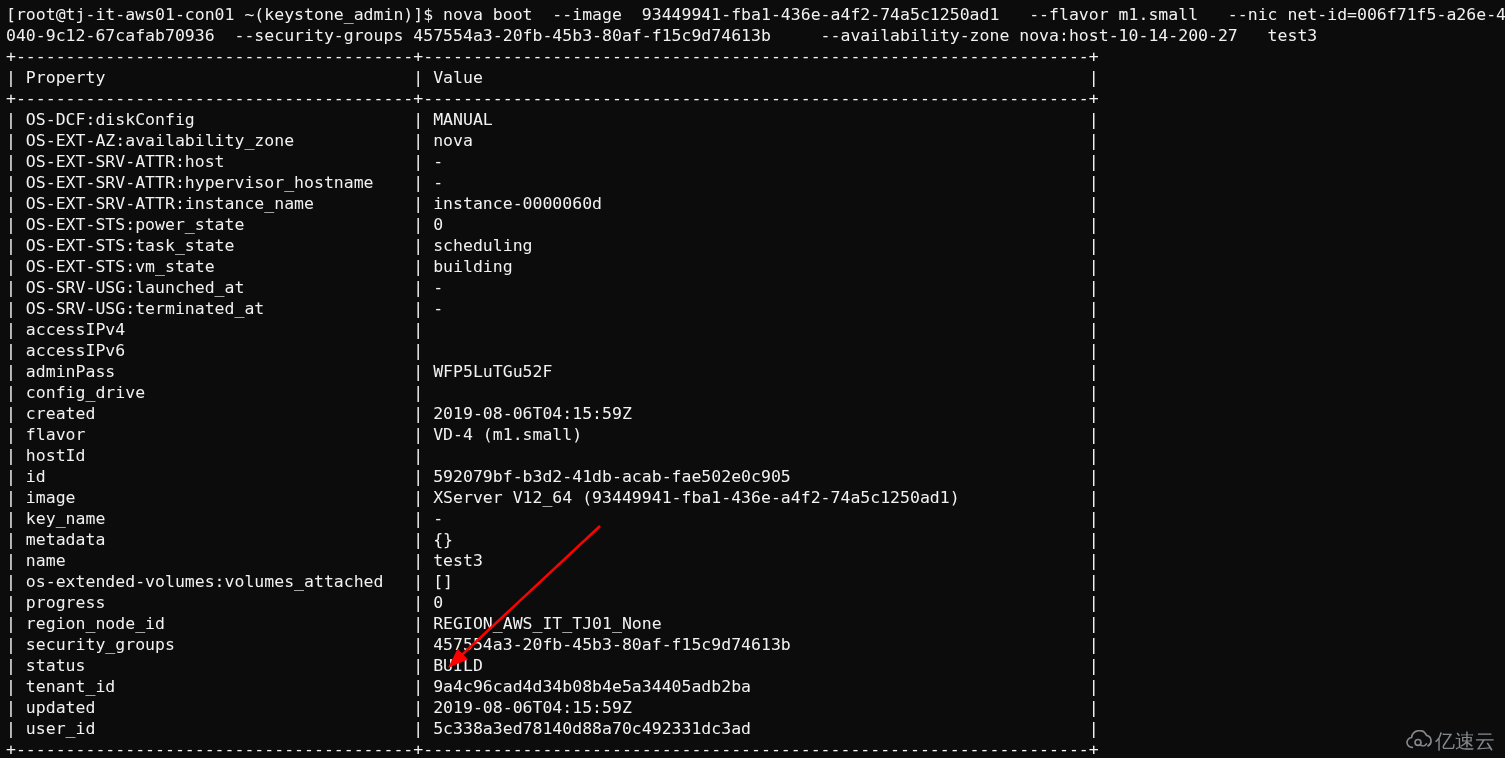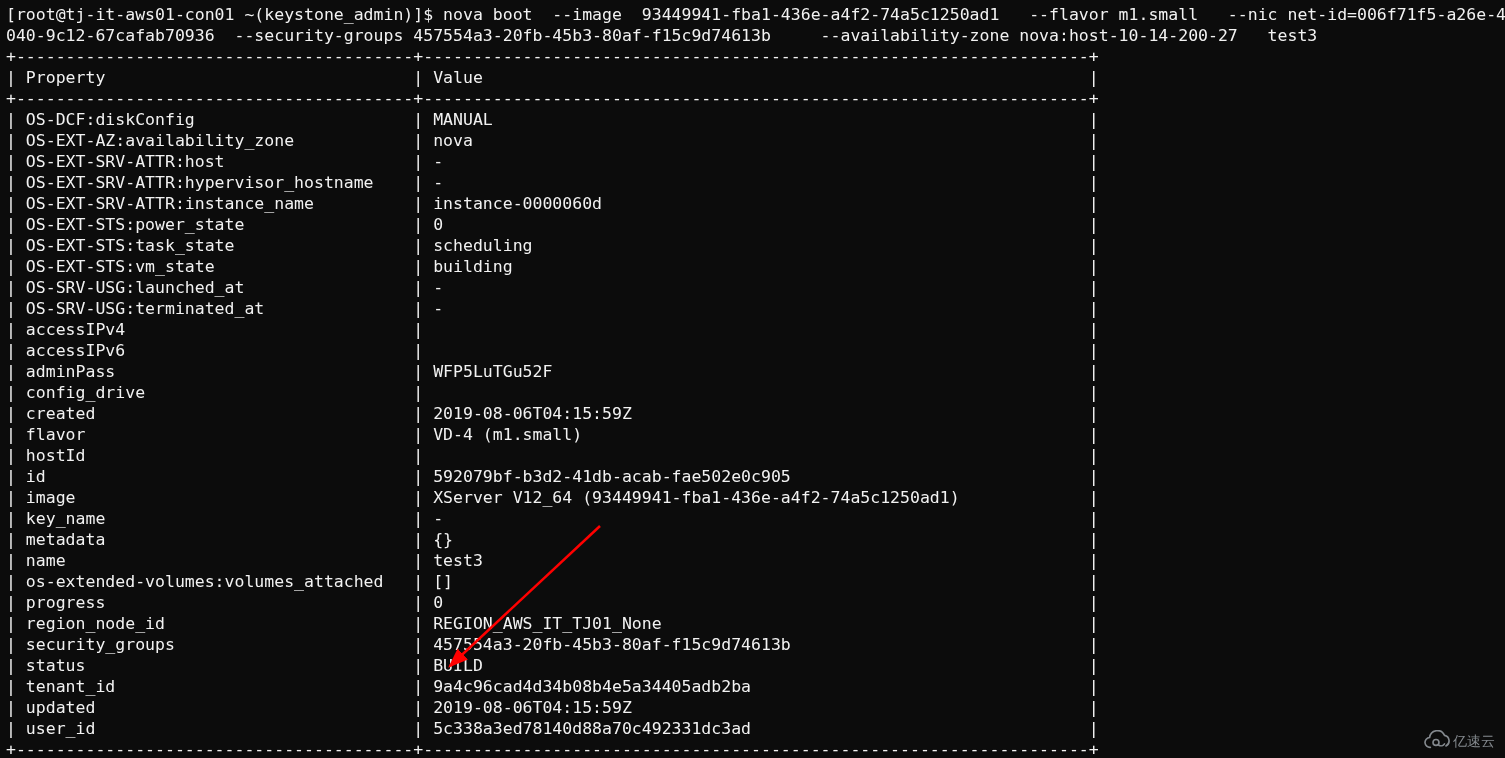--- a/index.html
+++ b/index.html
@@ -14,21 +14,21 @@
   }
   pre{
     margin:0;
     padding:4px 6px 20px 6px;
     white-space:pre;
   }
   .watermark{
     position:fixed;
     right:10px;
     bottom:6px;
-    font-size:14px;
+    font-size:20px;
     color:#9aa0a6;
     opacity:.85;
     font-family:sans-serif;
     display:flex;
     align-items:center;
   }
   .watermark svg{width:34px;height:22px;}
   .arrow{
     position:absolute;
     pointer-events:none;

